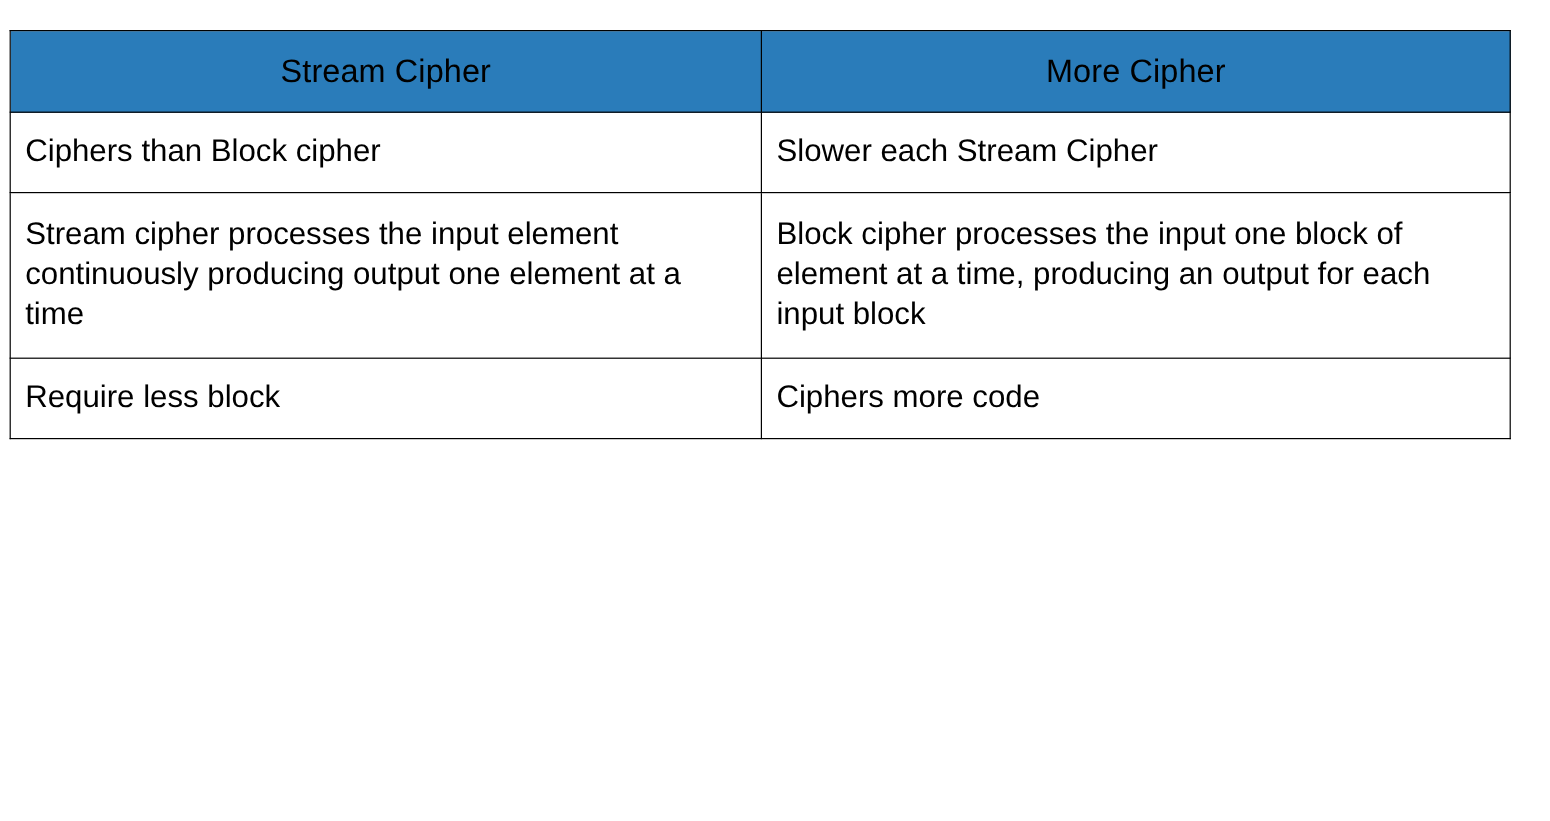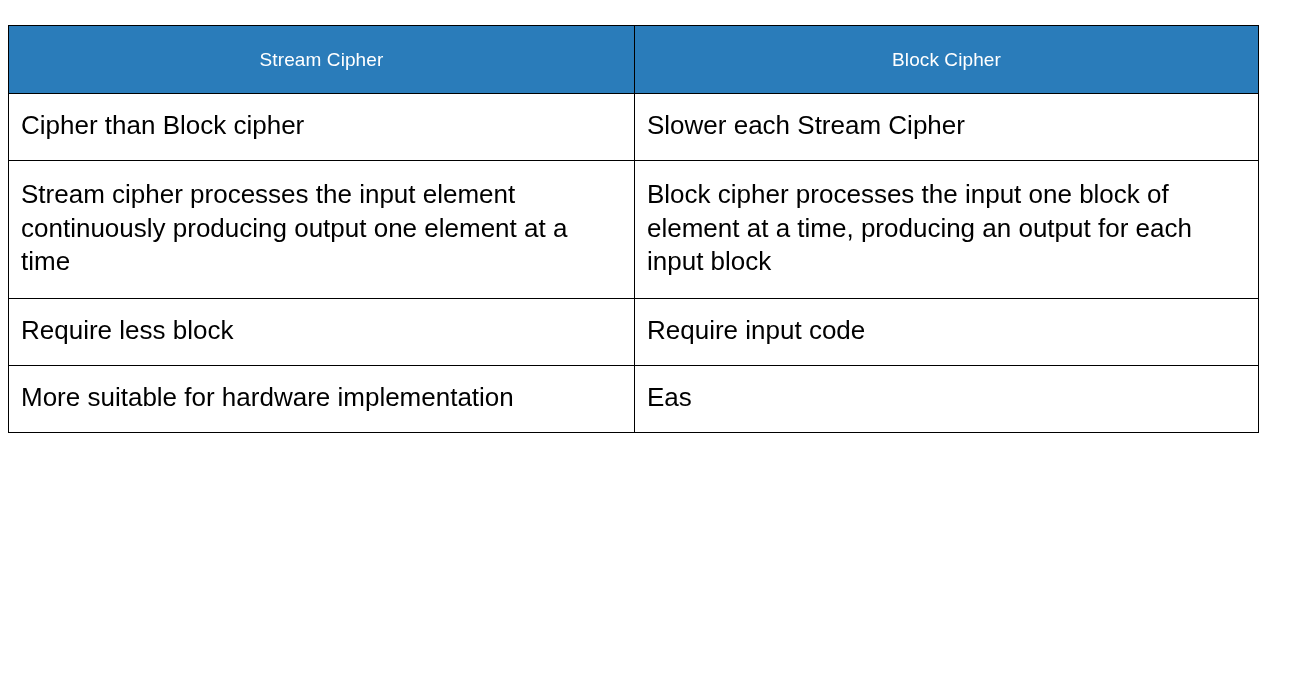--- a/index.html
+++ b/index.html
@@ -34,23 +34,23 @@
   table.comparison-table th,
   table.comparison-table td {
     border: 1.5px solid #000000;
     vertical-align: middle;
     box-sizing: border-box;
   }
 
   
   table.comparison-table thead th {
     background: #2a7cba;
-    color: #ffffff;
+    color: #000000;
     font-weight: normal;
-    font-size: 19px;
+    font-size: 27px;
     text-align: center;
     height: 68px;
     padding: 0 10px;
     letter-spacing: 0.1px;
   }
 
   
   table.comparison-table tbody td {
     color: #000000;
     font-size: 26px;
@@ -68,35 +68,31 @@
 
 <div id="comparison-table-wrap">
   <table class="comparison-table">
     <colgroup>
       <col class="col-left">
       <col class="col-right">
     </colgroup>
     <thead>
       <tr>
         <th>Stream Cipher</th>
-        <th>Block Cipher</th>
+        <th>More Cipher</th>
       </tr>
     </thead>
     <tbody>
       <tr class="row-h1">
-        <td>Cipher than Block cipher</td>
+        <td>Ciphers than Block cipher</td>
         <td>Slower each Stream Cipher</td>
       </tr>
       <tr class="row-h3">
         <td>Stream cipher processes the input element continuously producing output one element at a time</td>
         <td>Block cipher processes the input one block of element at a time, producing an output for each input block</td>
       </tr>
       <tr class="row-h1">
         <td>Require less block</td>
-        <td>Require input code</td>
-      </tr>
-      <tr class="row-h1">
-        <td>More suitable for hardware implementation</td>
-        <td>Eas</td>
+        <td>Ciphers more code</td>
       </tr>
     </tbody>
   </table>
 </div>
 
 </body></html>

